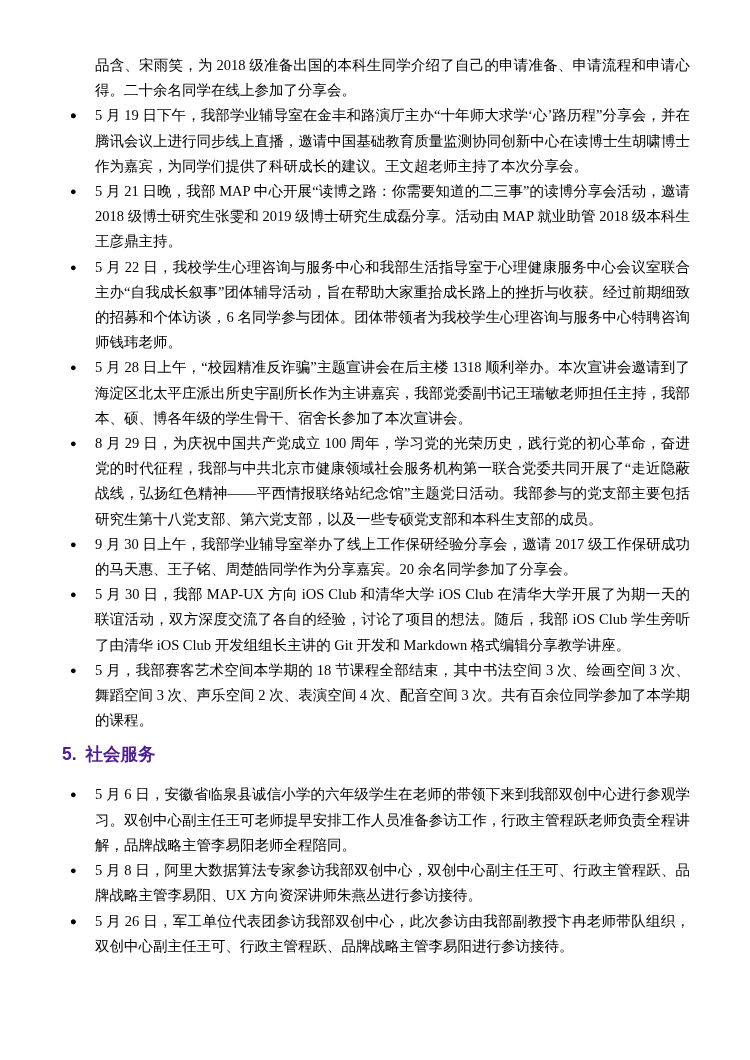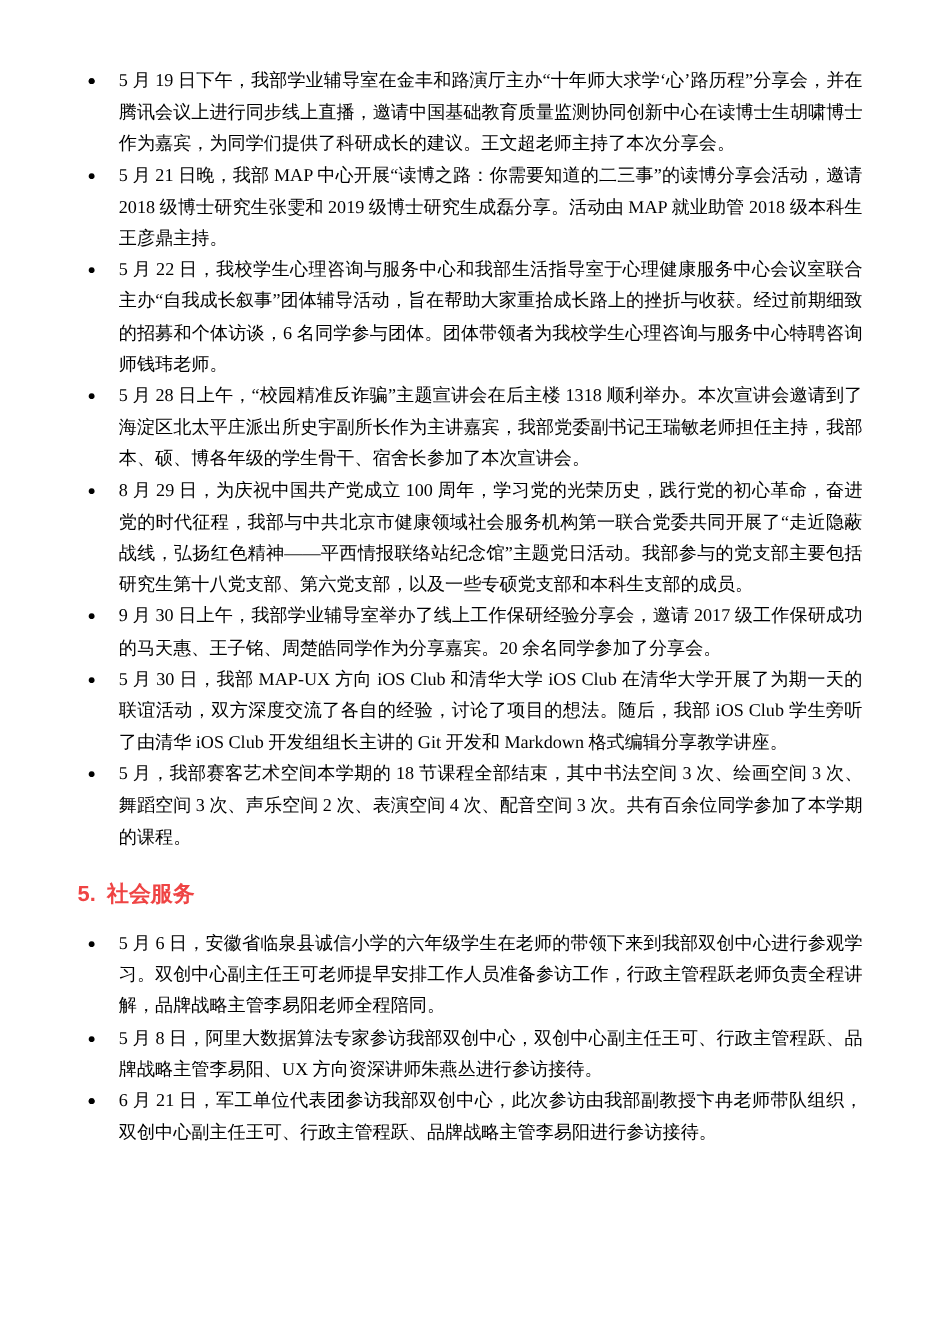--- a/index.html
+++ b/index.html
@@ -40,37 +40,38 @@
   }
   li.item .bullet {
     position: absolute;
     left: -25px;
     top: 0;
     font-size: 11px;
     line-height: 25.2px;
     color: #000000;
   }
   h2.heading {
-    margin: 20px 0 16px -33px;
+    margin: 9px 0 16px -33px;
     font-family: "Liberation Sans", "DejaVu Sans", sans-serif;
     font-weight: 600;
     font-size: 17.5px;
     line-height: 24px;
-    color: #ef4444;
+    color: #4c1d95;
   }
   h2.heading .hnum {
     margin-right: 9px;
   }
 </style>
 </head>
 <body>
 
 <div class="page">
   <div class="content">
 
+    <p class="cont-para">品含、宋雨笑，为 2018 级准备出国的本科生同学介绍了自己的申请准备、申请流程和申请心得。二十余名同学在线上参加了分享会。</p>
 
     <ul class="blist">
       <li class="item">
         <span class="bullet">●</span>
       </li>
       <li class="item">
         <span class="bullet">●</span>
         <span>5 月 19 日下午，我部学业辅导室在金丰和路演厅主办“十年师大求学‘心’路历程”分享会，并在腾讯会议上进行同步线上直播，邀请中国基础教育质量监测协同创新中心在读博士生胡啸博士作为嘉宾，为同学们提供了科研成长的建议。王文超老师主持了本次分享会。</span>
       </li>
       <li class="item">
@@ -114,18 +115,18 @@
       </li>
       <li class="item">
         <span class="bullet">●</span>
         <span>5 月 8 日，阿里大数据算法专家参访我部双创中心，双创中心副主任王可、行政主管程跃、品牌战略主管李易阳、UX 方向资深讲师朱燕丛进行参访接待。</span>
       </li>
       <li class="item">
         <span class="bullet">●</span>
       </li>
       <li class="item">
         <span class="bullet">●</span>
-        <span>6 月 21 日，军工单位代表团参访我部双创中心，此次参访由我部副教授卞冉老师带队组织，双创中心副主任王可、行政主管程跃、品牌战略主管李易阳进行参访接待。</span>
+        <span>5 月 26 日，军工单位代表团参访我部双创中心，此次参访由我部副教授卞冉老师带队组织，双创中心副主任王可、行政主管程跃、品牌战略主管李易阳进行参访接待。</span>
       </li>
     </ul>
 
   </div>
 </div>
 
 </body></html>

